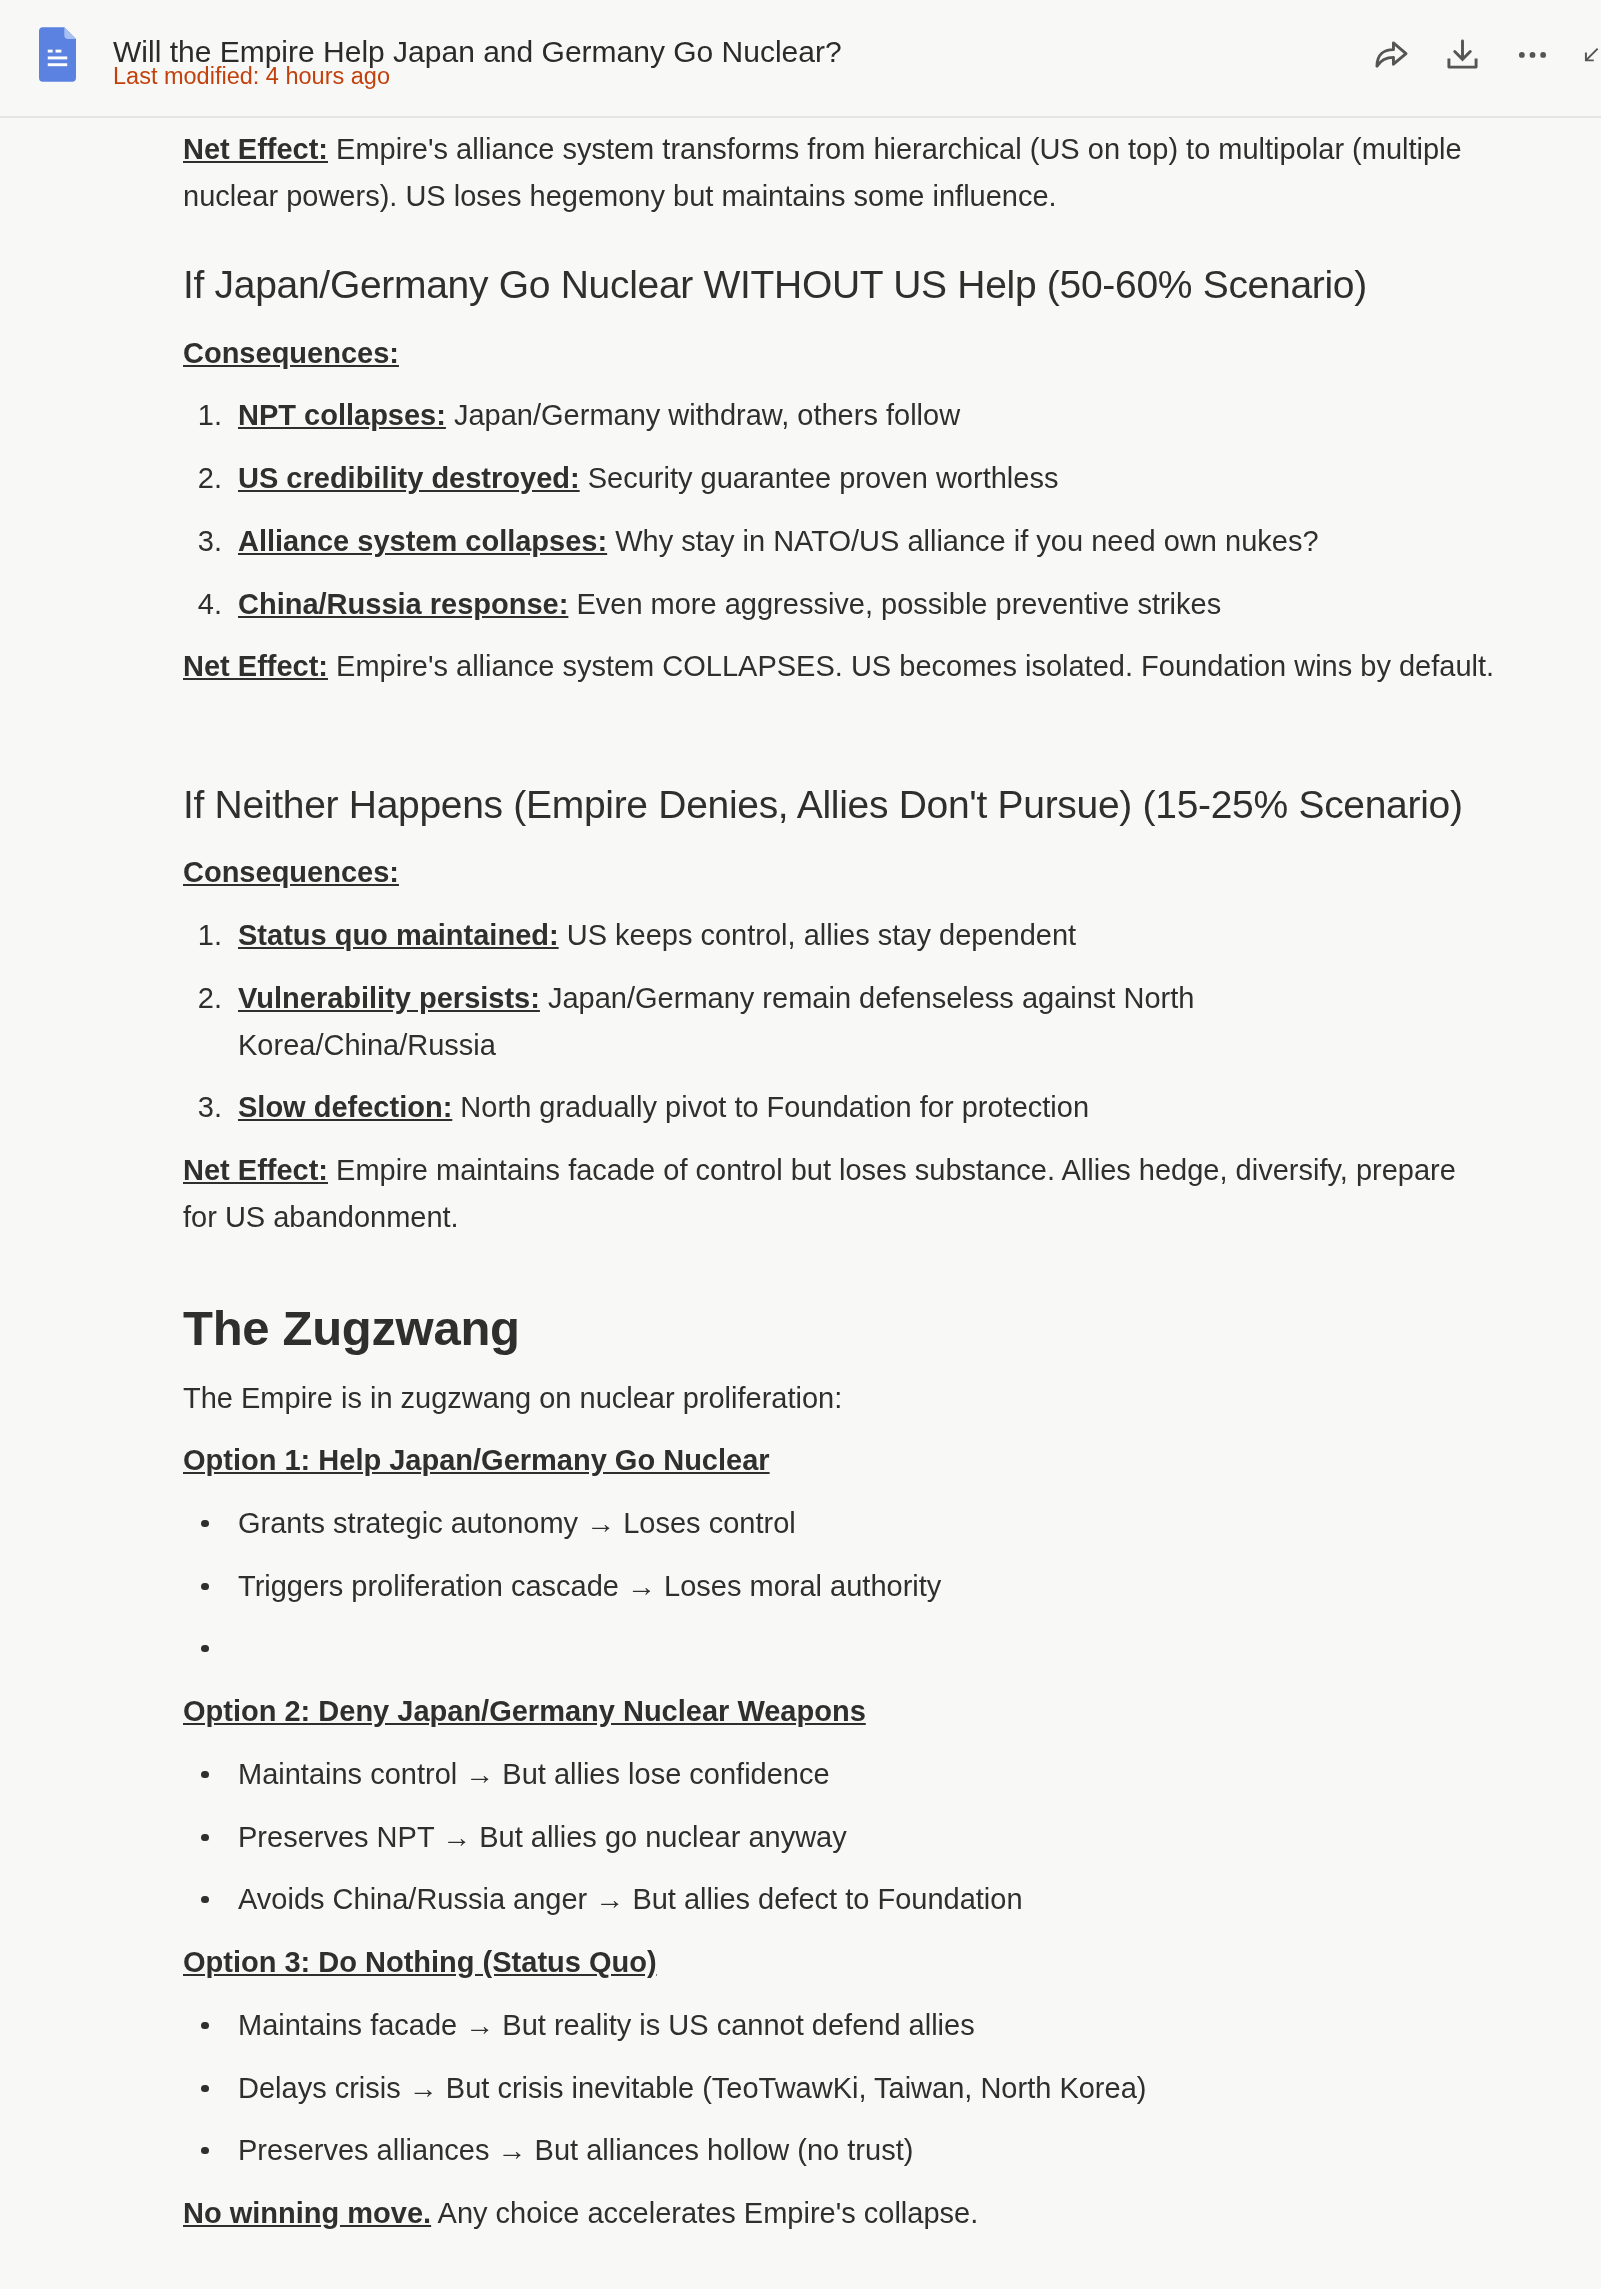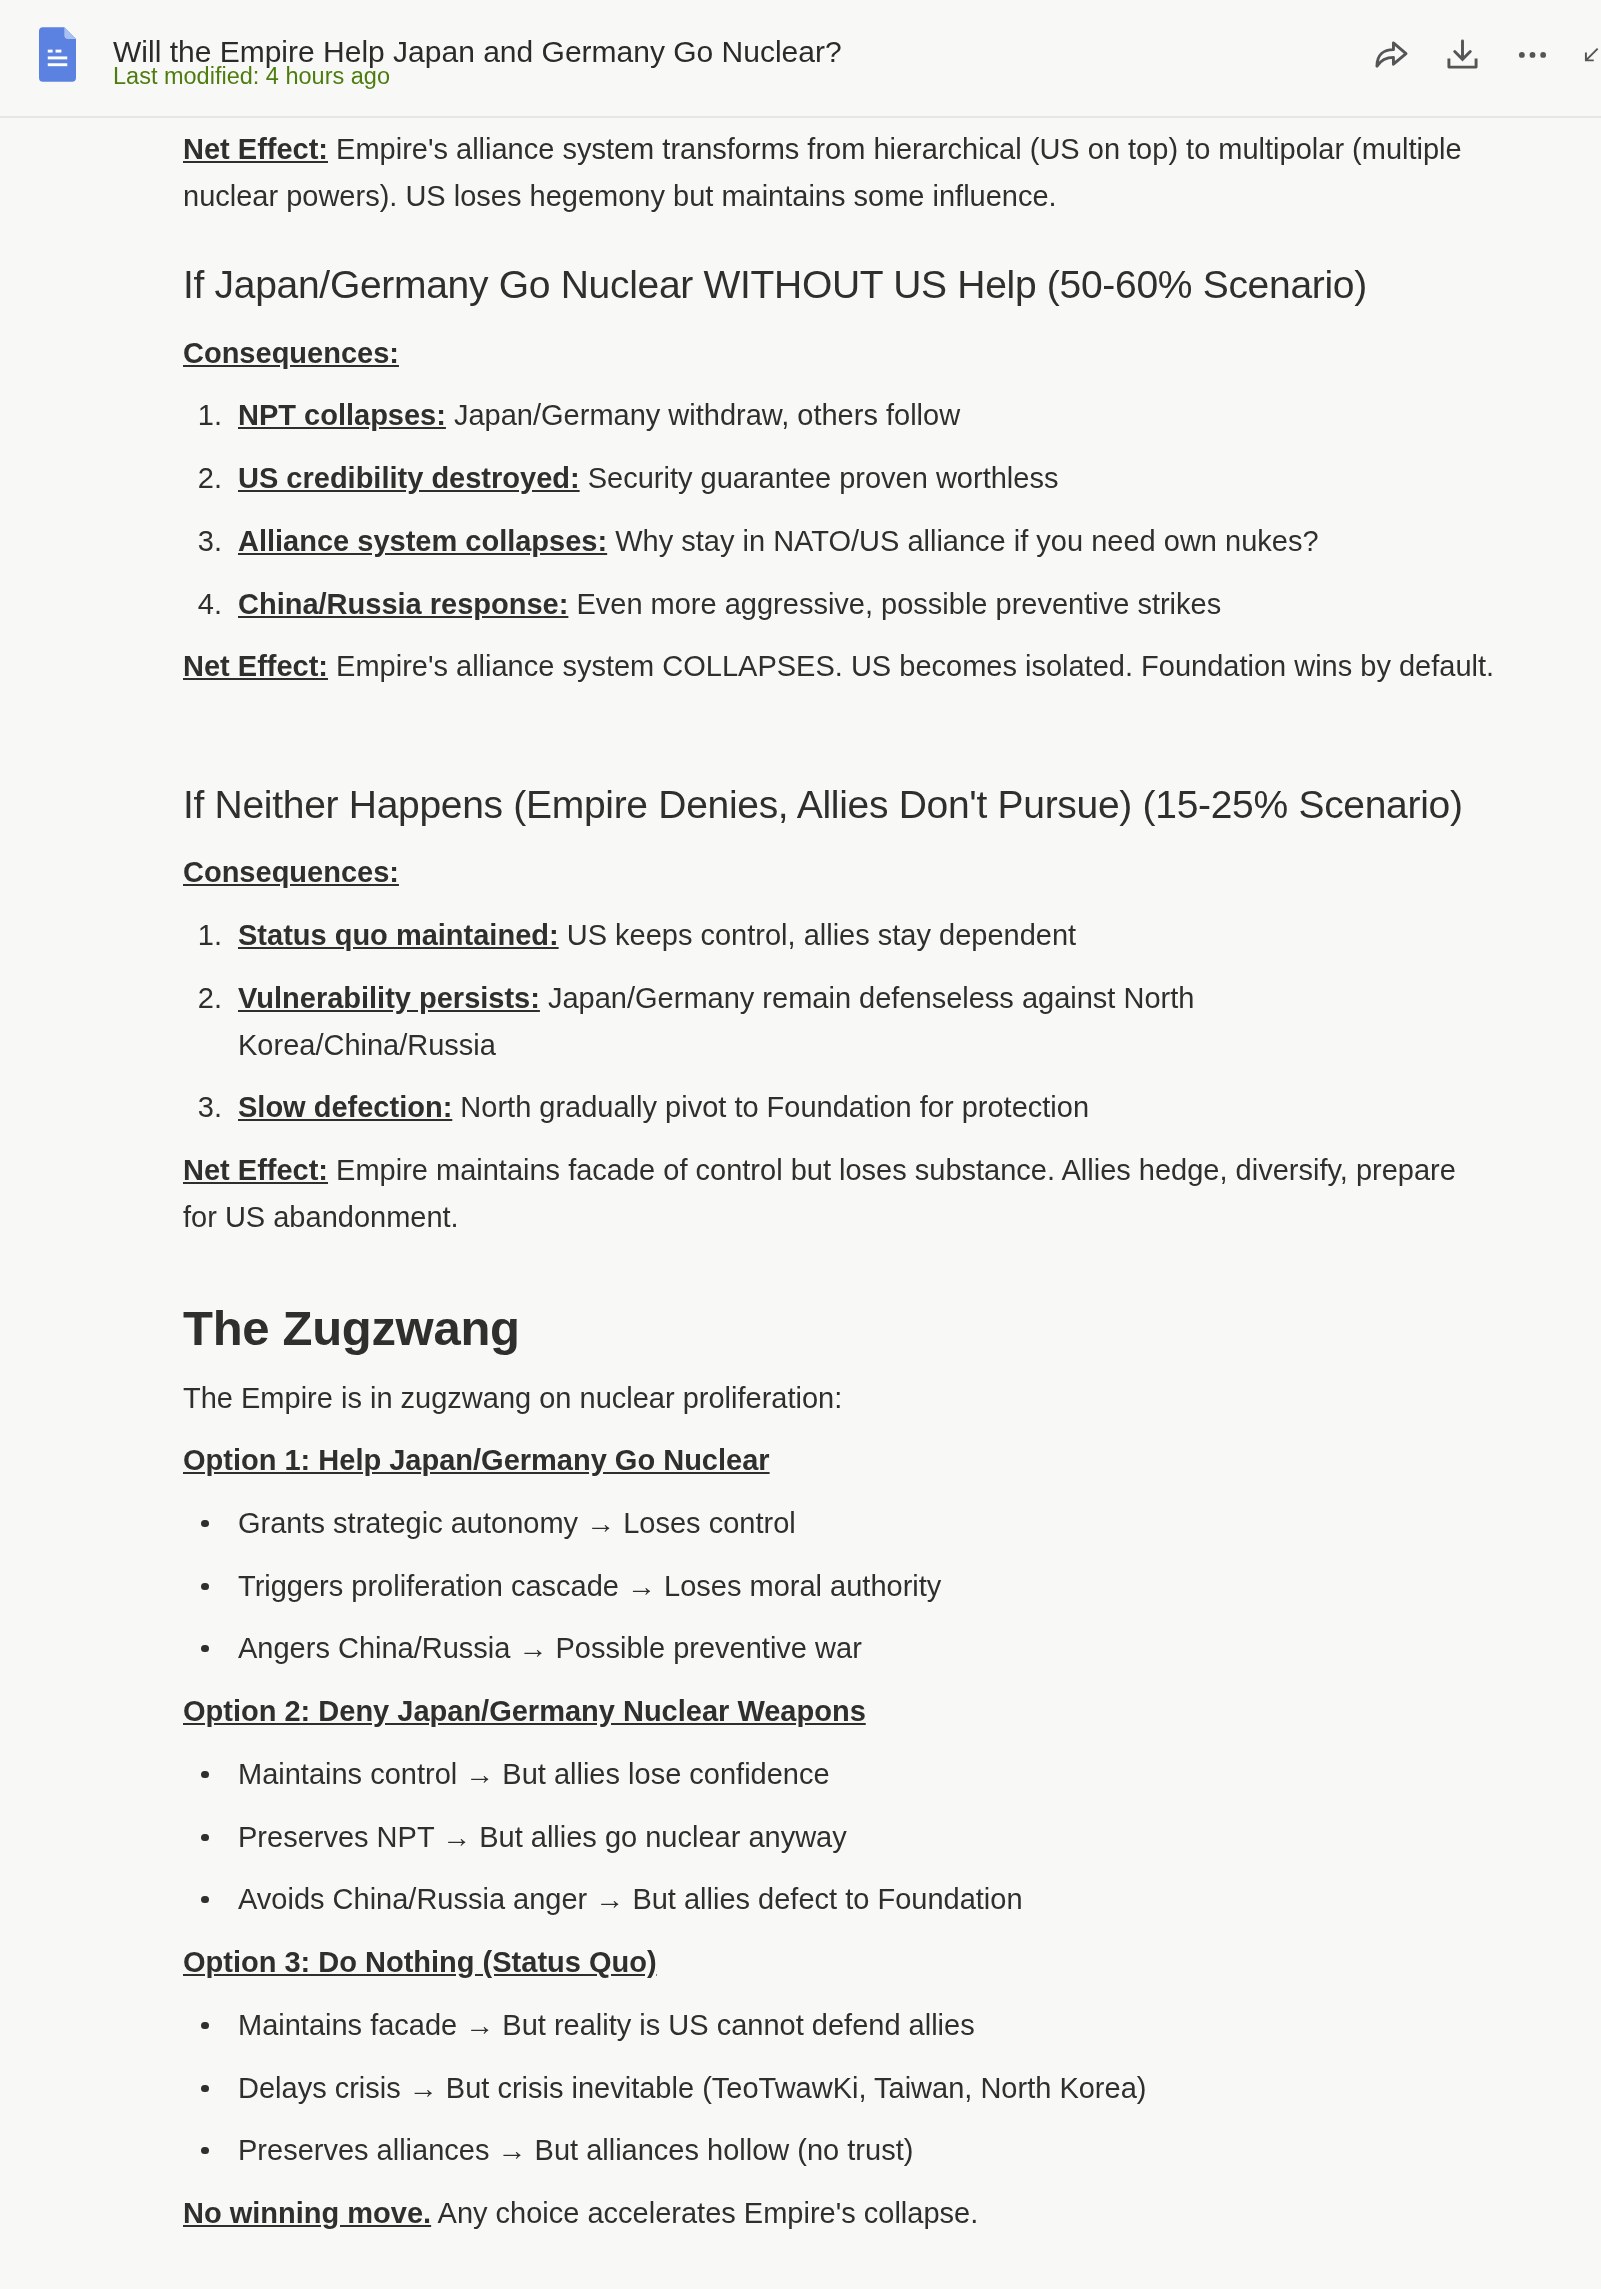--- a/index.html
+++ b/index.html
@@ -1,20 +1,20 @@
 <!DOCTYPE html>
 <html><head>
 <meta charset="utf-8">
 <style>
   html, body { margin:0; padding:0; }
   body { width:1602px; height:2290px; background:#f8f8f7; font-family:"Liberation Sans", sans-serif; color:#2f2f2d; overflow:hidden; position:relative; }
   .header { position:absolute; left:0; top:0; width:1602px; height:118px; background:#f8f8f7; border-bottom:2px solid #e6e6e4; box-sizing:border-box; }
   .doc-icon { position:absolute; left:39px; top:27.4px; width:37px; height:55px; }
   .title { position:absolute; left:113px; top:35px; font-size:30px; color:#2b2b29; white-space:nowrap; }
-  .subtitle { position:absolute; left:113px; top:63px; font-size:23.5px; color:#4d7c0f; white-space:nowrap; }
+  .subtitle { position:absolute; left:113px; top:63px; font-size:23.5px; color:#c2410c; white-space:nowrap; }
   .hicon { position:absolute; top:35px; width:39px; height:39px; display:flex; align-items:center; justify-content:center; cursor:pointer; }
   .content { position:absolute; left:183px; top:118px; width:1392px; }
   .p { font-size:29px; line-height:47px; margin:0; position:absolute; left:0; width:1372px; }
   .h3 { font-size:39px; font-weight:normal; position:absolute; left:0; white-space:nowrap; letter-spacing:-0.3px; }
   .h2 { font-size:49px; font-weight:bold; position:absolute; left:0; white-space:nowrap; letter-spacing:-0.3px; }
   .li { font-size:29px; line-height:47px; position:absolute; left:55px; width:1274px; }
   .num { position:absolute; left:-55px; width:39px; text-align:right; }
   .bullet { position:absolute; left:-39px; width:11.8px; height:11.8px; }
   .bullet::before { content:""; position:absolute; left:2px; top:19.6px; width:7.8px; height:7.8px; border-radius:50%; background:#2f2f2d; }
   b { font-weight:bold;text-decoration:underline; }
@@ -75,21 +75,21 @@
   <div class="li" style="top:857px; width:1059px"><span class="num">2.</span><b>Vulnerability persists:</b><span> Japan/Germany remain defenseless against North Korea/China/Russia</span></div>
   <div class="li" style="top:966px"><span class="num">3.</span><b>Slow defection:</b><span> North gradually pivot to Foundation for protection</span></div>
   <p class="p" style="top:1029px; width:1304px"><b>Net Effect:</b><span> Empire maintains facade of control but loses substance. Allies hedge, diversify, prepare for US abandonment.</span></p>
 
   <div class="h2" style="top:1182px">The Zugzwang</div>
   <p class="p" style="top:1257px">The Empire is in zugzwang on nuclear proliferation:</p>
 
   <p class="p" style="top:1319px"><b>Option 1: Help Japan/Germany Go Nuclear</b></p>
   <div class="li" style="top:1382px"><span class="bullet"></span><span>Grants strategic autonomy → Loses control</span></div>
   <div class="li" style="top:1445px"><span class="bullet"></span><span>Triggers proliferation cascade → Loses moral authority</span></div>
-  <div class="li" style="top:1507px"><span class="bullet"></span><span>Angers China/Russia → Possible preventive war</span></div>
+  <div class="li" style="top:1507px"><span class="bullet"></span></div>
 
   <p class="p" style="top:1570px"><b>Option 2: Deny Japan/Germany Nuclear Weapons</b></p>
   <div class="li" style="top:1633px"><span class="bullet"></span><span>Maintains control → But allies lose confidence</span></div>
   <div class="li" style="top:1696px"><span class="bullet"></span><span>Preserves NPT → But allies go nuclear anyway</span></div>
   <div class="li" style="top:1758px"><span class="bullet"></span><span>Avoids China/Russia anger → But allies defect to Foundation</span></div>
 
   <p class="p" style="top:1821px"><b>Option 3: Do Nothing (Status Quo)</b></p>
   <div class="li" style="top:1884px"><span class="bullet"></span><span>Maintains facade → But reality is US cannot defend allies</span></div>
   <div class="li" style="top:1947px"><span class="bullet"></span><span>Delays crisis → But crisis inevitable (TeoTwawKi, Taiwan, North Korea)</span></div>
   <div class="li" style="top:2009px"><span class="bullet"></span><span>Preserves alliances → But alliances hollow (no trust)</span></div>

